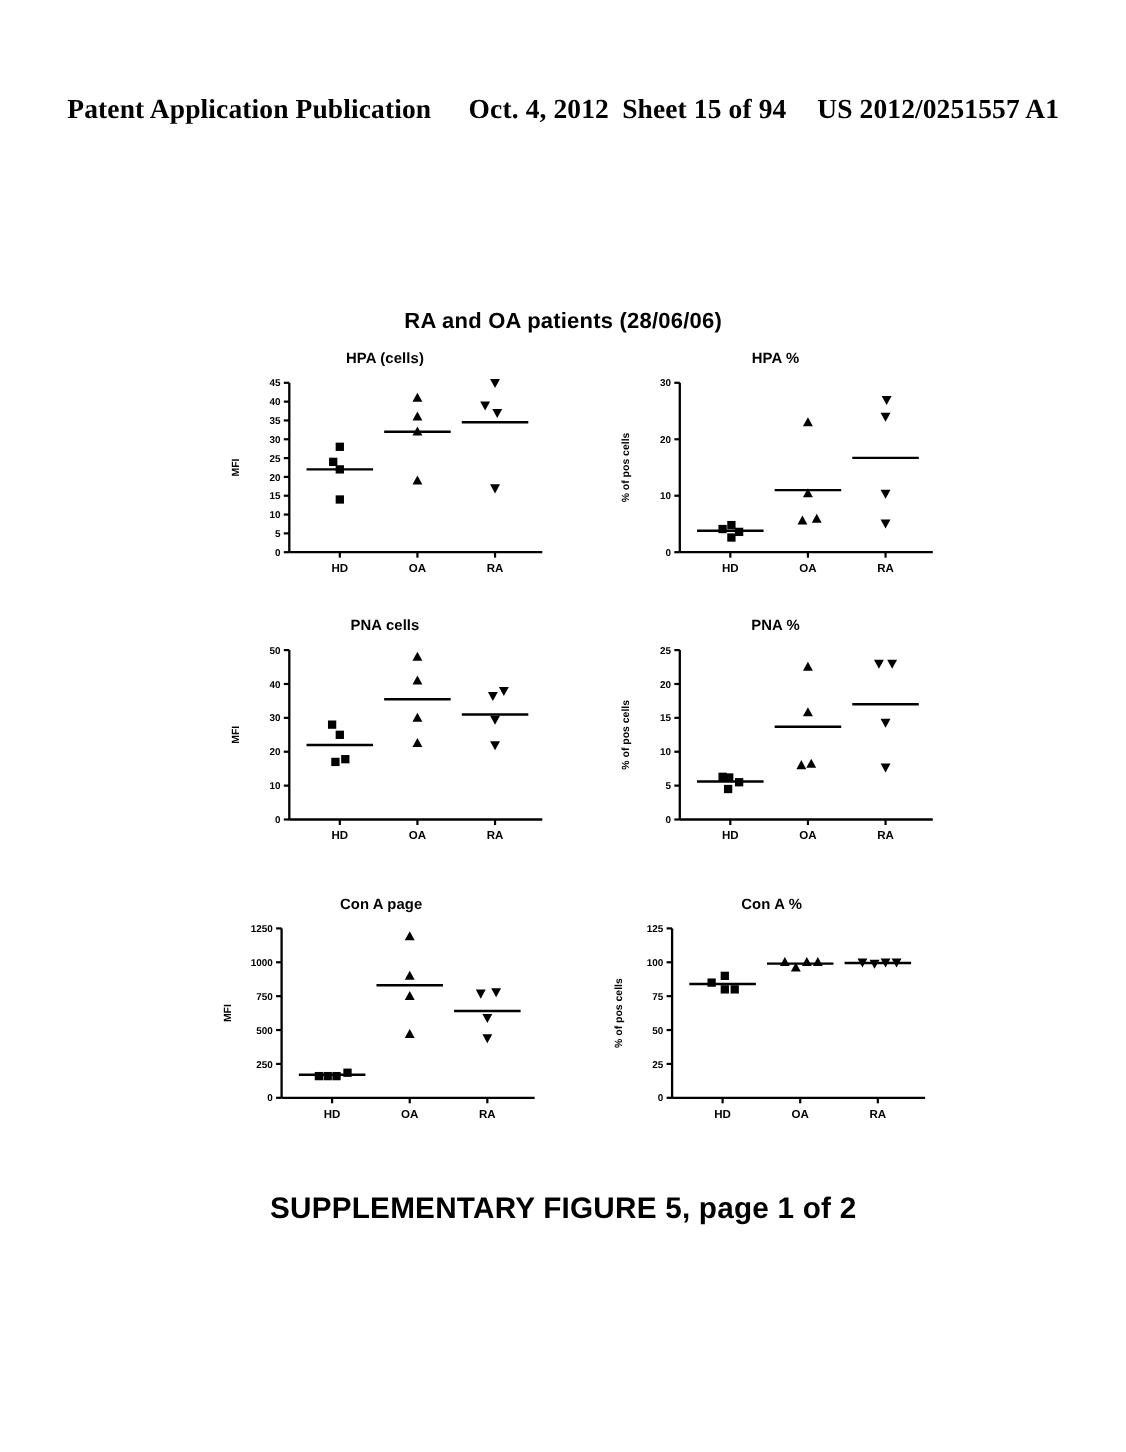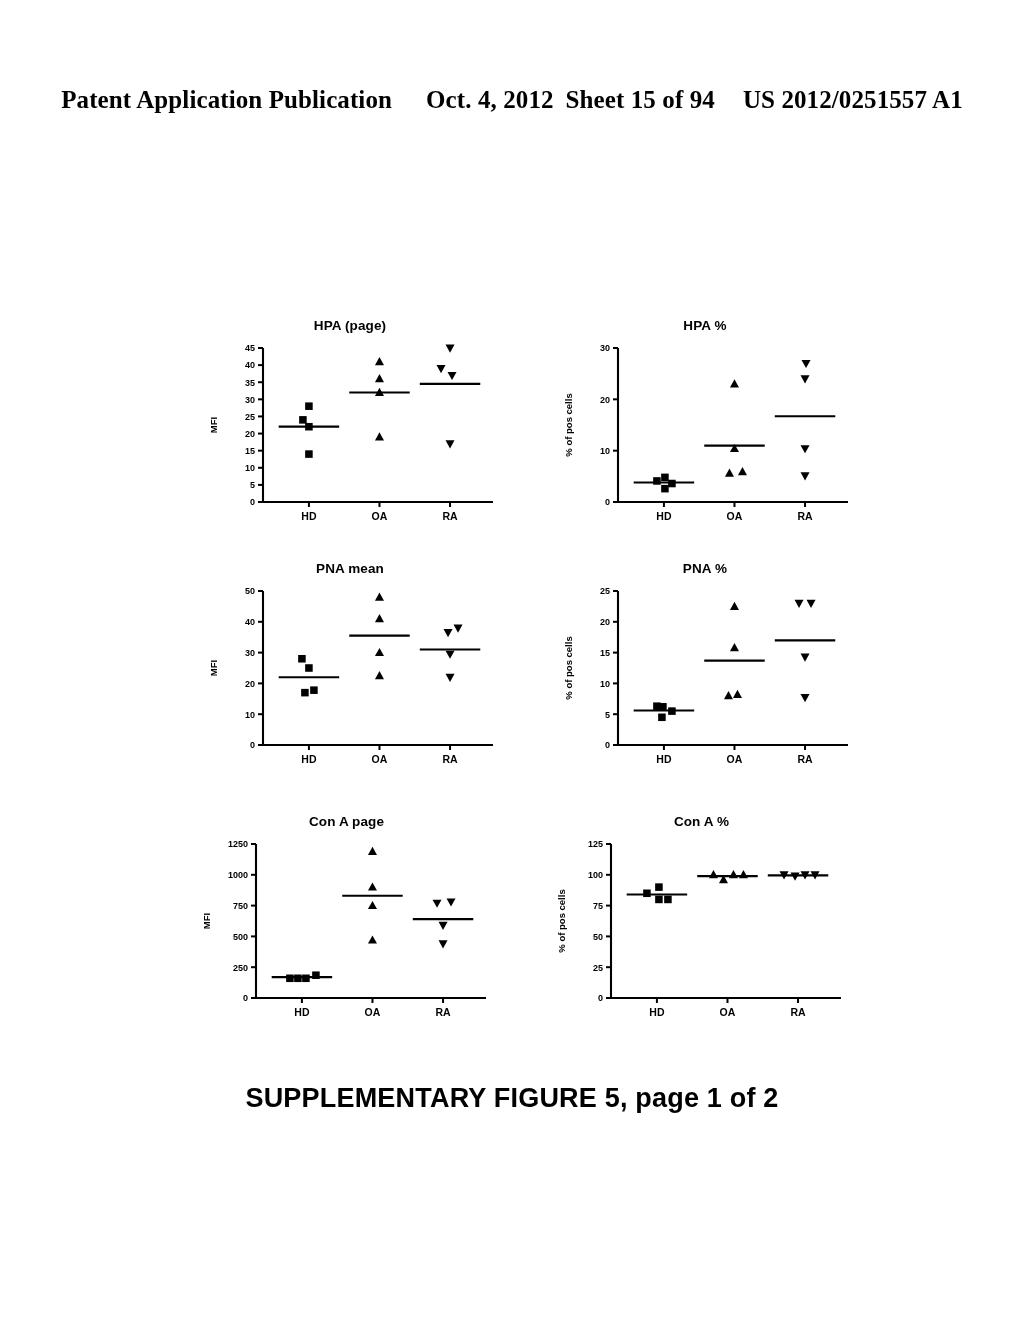--- a/index.html
+++ b/index.html
@@ -112,23 +112,24 @@
 
 <div id="patent-header">
   <span class="hdr-pub">Patent Application Publication</span>
   <span class="hdr-date">Oct. 4, 2012</span>
   <span class="hdr-sheet">Sheet 15 of 94</span>
   <span class="hdr-num">US 2012/0251557 A1</span>
 </div>
 
 <div id="figure-area">
 
+  <div id="figure-title">RA and OA patients (28/06/06)</div>
 
   <div class="panel" id="panel-hpa-mean" style="left:205px; top:318px; width:290px;">
-    <div class="panel-title">HPA (page)</div>
+    <div class="panel-title">HPA (cells)</div>
     <div class="plot-wrap">
         <svg width="290" height="196" viewBox="0 0 290 196">
           <line x1="58" y1="8" x2="58" y2="162" stroke="#000" stroke-width="2.1"></line>
           <line x1="58" y1="162" x2="288" y2="162" stroke="#000" stroke-width="2.1"></line>
           <line x1="53" y1="162" x2="58" y2="162" stroke="#000" stroke-width="2"></line>
           <text x="50" y="165.3" text-anchor="end" class="ytick-text">0</text>
           <line x1="53" y1="144.88888888888889" x2="58" y2="144.88888888888889" stroke="#000" stroke-width="2"></line>
           <text x="50" y="148.1888888888889" text-anchor="end" class="ytick-text">5</text>
           <line x1="53" y1="127.77777777777777" x2="58" y2="127.77777777777777" stroke="#000" stroke-width="2"></line>
           <text x="50" y="131.07777777777778" text-anchor="end" class="ytick-text">10</text>
@@ -206,21 +207,21 @@
           <polygon points="182.48000000000002,126.99833333333333 177.97000000000003,135.19833333333332 186.99,135.19833333333332" fill="#000"></polygon>
           <polygon points="246.04,28.115000000000006 241.53,19.915000000000006 250.54999999999998,19.915000000000006" fill="#000"></polygon>
           <polygon points="245.04,43.51499999999999 240.53,35.315 249.54999999999998,35.315" fill="#000"></polygon>
           <polygon points="245.04,113.32833333333333 240.53,105.12833333333333 249.54999999999998,105.12833333333333" fill="#000"></polygon>
           <polygon points="245.04,140.535 240.53,132.33499999999998 249.54999999999998,132.33499999999998" fill="#000"></polygon>
         </svg>
       </div>
   </div>
 
   <div class="panel" id="panel-pna-mean" style="left:205px; top:561px; width:290px;">
-    <div class="panel-title">PNA mean</div>
+    <div class="panel-title">PNA cells</div>
     <div class="plot-wrap">
         <svg width="290" height="196" viewBox="0 0 290 196">
           <line x1="58" y1="8" x2="58" y2="162" stroke="#000" stroke-width="2.1"></line>
           <line x1="58" y1="162" x2="288" y2="162" stroke="#000" stroke-width="2.1"></line>
           <line x1="53" y1="162" x2="58" y2="162" stroke="#000" stroke-width="2"></line>
           <text x="50" y="165.3" text-anchor="end" class="ytick-text">0</text>
           <line x1="53" y1="131.2" x2="58" y2="131.2" stroke="#000" stroke-width="2"></line>
           <text x="50" y="134.5" text-anchor="end" class="ytick-text">10</text>
           <line x1="53" y1="100.4" x2="58" y2="100.4" stroke="#000" stroke-width="2"></line>
           <text x="50" y="103.7" text-anchor="end" class="ytick-text">20</text>

